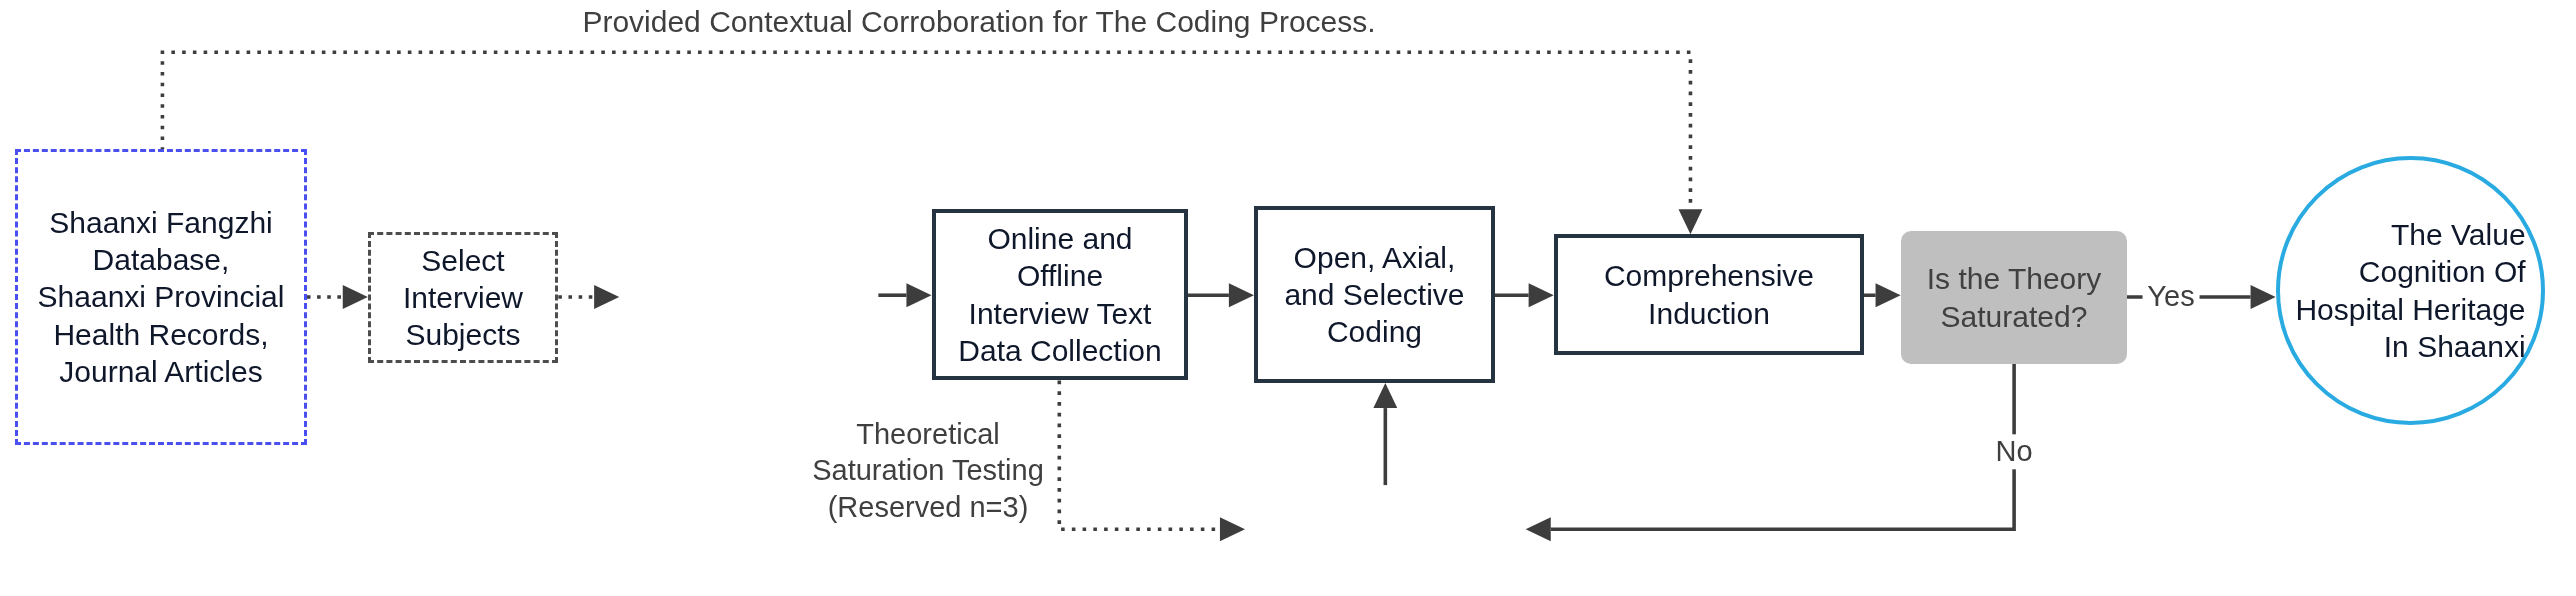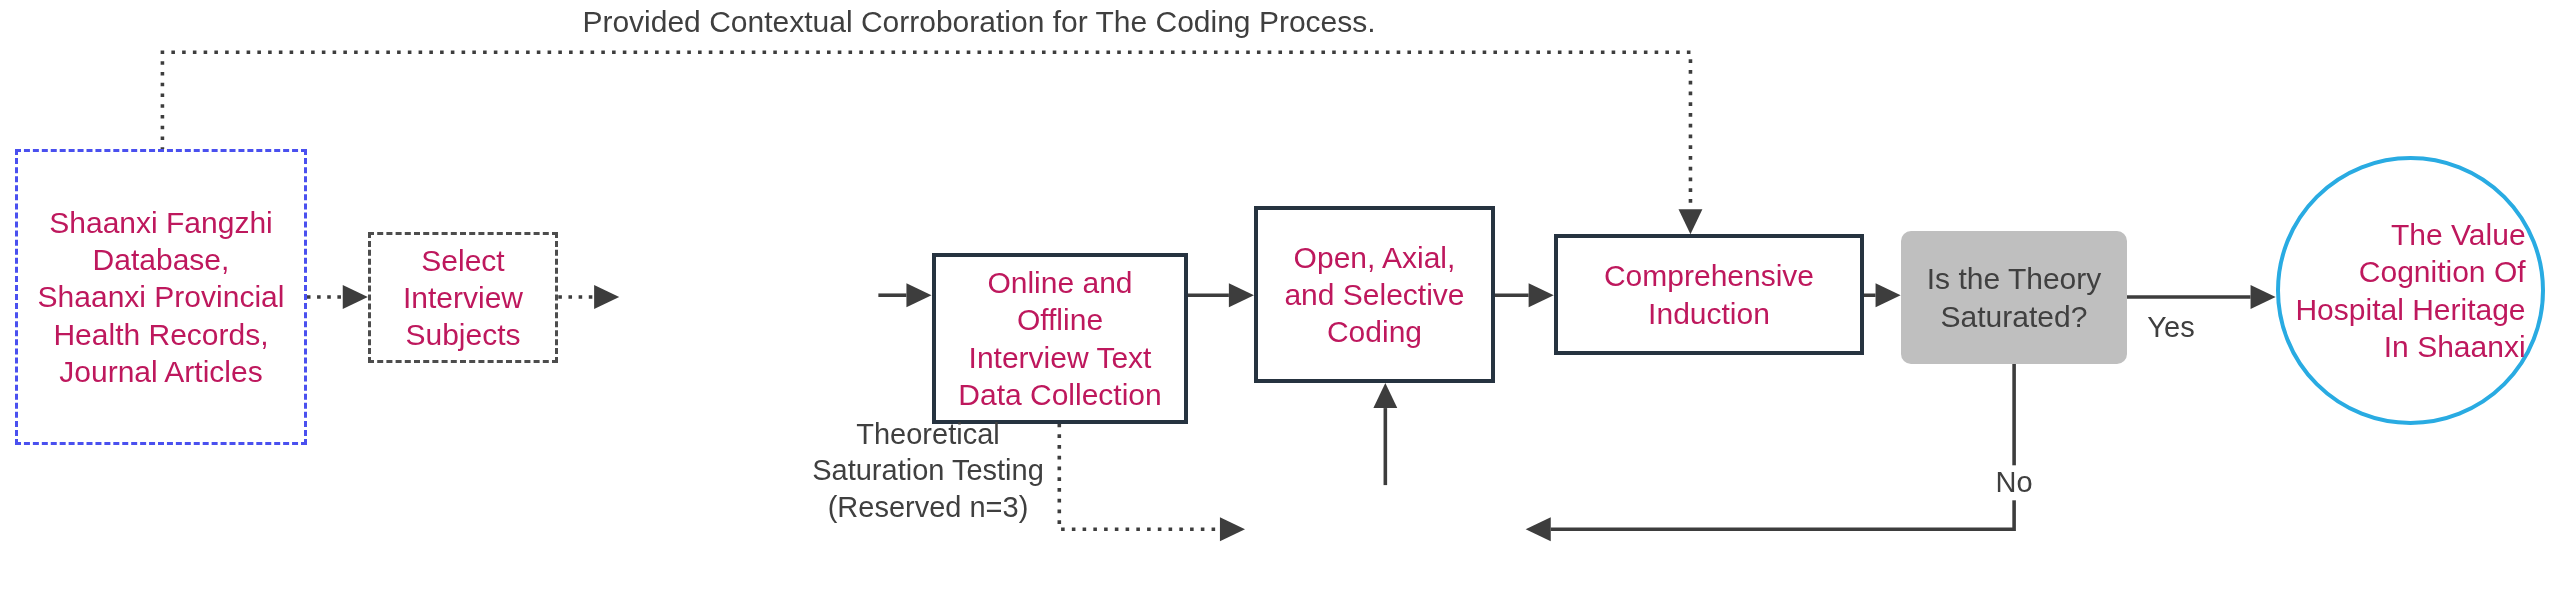--- a/index.html
+++ b/index.html
@@ -4,39 +4,39 @@
 <style>
   html,body{margin:0;padding:0;background:#ffffff;}
   #stage{
     position:relative;width:2576px;height:597px;background:#ffffff;overflow:hidden;
     font-family:"Liberation Sans", sans-serif;color:#3f3f3f;
   }
   svg.wires{position:absolute;left:0;top:0;width:2576px;height:597px;pointer-events:none;}
   .node{
     position:absolute;display:flex;align-items:center;justify-content:center;
     text-align:center;white-space:pre-line;font-size:30px;line-height:1.24;
-    color:#be185d;background:#ffffff;box-sizing:border-box;
+    color:#0f172a;background:#ffffff;box-sizing:border-box;
   }
   .n-source{left:15px;top:149px;width:292px;height:296px;border:3.6px dashed #4a50ef;}
   .n-select{left:368px;top:232px;width:190px;height:131px;border:3px dashed #4d4d4d;}
   .n-design{left:619px;top:240px;width:259px;height:110px;border:3px solid #4a50ef;}
-  .n-collection{left:932px;top:209px;width:256px;height:171px;border:4.2px solid #263340;margin-top:44px;}
+  .n-collection{left:932px;top:209px;width:256px;height:171px;border:4.2px solid #263340;}
   .n-coding{left:1254px;top:206px;width:241px;height:177px;border:4.2px solid #263340;}
   .n-induction{left:1554px;top:234px;width:310px;height:121px;border:4.2px solid #263340;}
   .n-saturated{left:1901px;top:231px;width:226px;height:133px;background:#bfbfbf;border:none;border-radius:10px;color:#404040;}
   .n-outcome{left:2276px;top:156px;width:269px;height:269px;border:4.2px solid #29abe2;border-radius:50%;text-align:right;}
   .n-supplement{left:1245px;top:485px;width:281px;height:90px;border:3px solid #4a50ef;}
   .note{
     position:absolute;text-align:center;white-space:pre-line;color:#3f3f3f;background:transparent;
   }
   .note-top{left:531px;top:3.6px;width:896px;font-size:30px;line-height:1.2;}
   .note-saturation{left:761px;top:416px;width:334px;font-size:29px;line-height:1.25;}
   .edge-label{
     position:absolute;transform:translate(-50%,-50%);font-size:29px;background:#ffffff;
-    padding:1.2px 4.8px;color:#3f3f3f;margin-top:31px;
+    padding:1.2px 4.8px;color:#3f3f3f;
   }
   .lbl-yes{left:2171px;top:297px;}
   .lbl-no{left:2014px;top:452px;}
 </style>
 </head>
 <body>
 
 <div id="stage">
 
   <svg class="wires" viewBox="0 0 4314 999" xmlns="http://www.w3.org/2000/svg">

